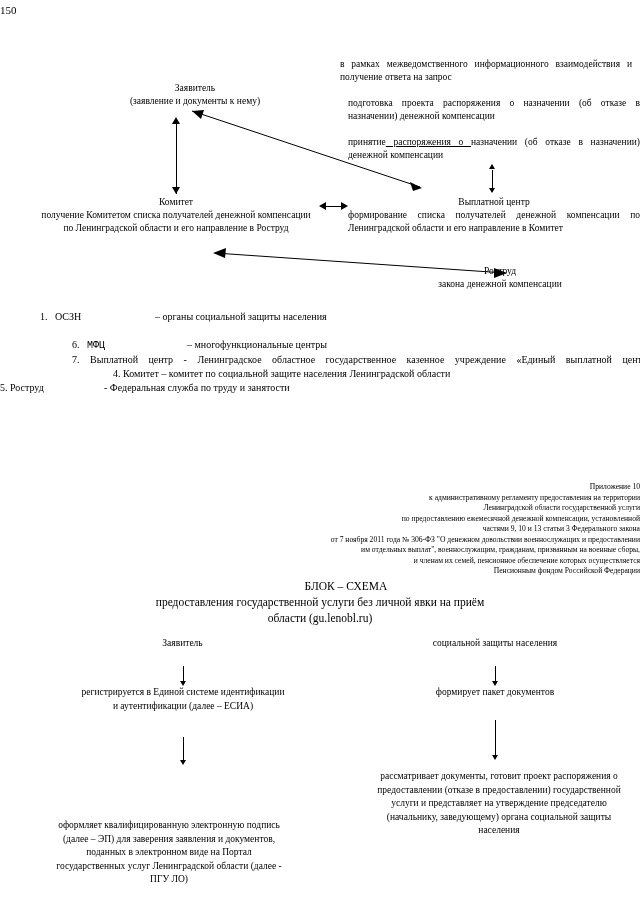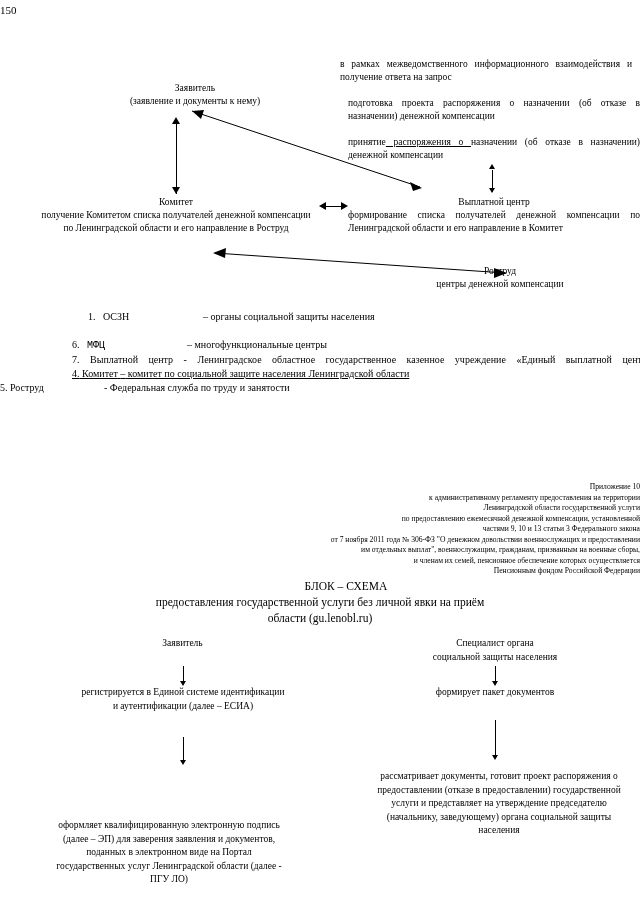--- a/index.html
+++ b/index.html
@@ -113,21 +113,21 @@
       <div>получение Комитетом списка получателей денежной компенсации по Ленинградской области и его направление в Роструд</div>
     </div>
 
     <div class="abs txt" style="left:348px; top:196px; width:292px;">
       <div class="txt-c">Выплатной центр</div>
       <div class="txt-j">формирование списка получателей денежной компенсации по Ленинградской области и его направление в Комитет</div>
     </div>
 
     <div class="abs txt txt-c" style="left:375px; top:265px; width:250px;">
       <div>Роструд</div>
-      <div>центры денежной компенсации</div>
+      <div>закона денежной компенсации</div>
     </div>
 
     <div class="abs txt txt-j" style="left:340px; top:58px; width:292px;">в рамках межведомственного информационного взаимодействия и получение ответа на запрос</div>
 
     <div class="abs txt txt-j" style="left:348px; top:97px; width:292px;">подготовка проекта распоряжения о назначении (об отказе в назначении) денежной компенсации</div>
 
     <div class="abs txt txt-j" style="left:348px; top:136px; width:292px;"><span>принятие</span><span class="underline-seg"> распоряжения о </span><span> назначении (об отказе в назначении) денежной компенсации</span></div>
 
     <div class="vline" style="left:176px; top:124px; height:70px;"></div>
     <div class="arrowhead ah-up" style="left:172px; top:117px;"></div>
@@ -150,33 +150,33 @@
     <svg class="diag" style="left:0; top:0;" width="640" height="320">
       <line x1="215" y1="253" x2="505" y2="273" stroke="#000" stroke-width="1"></line>
       <polygon points="213,253 226,248 225,258" fill="#000"></polygon>
       <polygon points="507,273 494,268 494,278" fill="#000"></polygon>
     </svg>
 
   </div>
 
   <div class="list-block" style="left:0px; top:310px; width:600px;">
 
-    <div class="li-row" style="padding-left:88px;"><span>1.</span><span>   </span><span style="display:inline-block;width:100px;">ОСЗН</span><span>–</span><span> </span><span>органы социальной защиты населения</span></div>
+    <div class="li-row" style="padding-left:40px;"><span>1.</span><span>   </span><span style="display:inline-block;width:100px;">ОСЗН</span><span>–</span><span> </span><span>органы социальной защиты населения</span></div>
 
     <div style="height:14px;"></div>
 
     <div class="li-row" style="padding-left:72px;"><span>6.</span><span>   </span><span style="display:inline-block;width:100px;font-family:Liberation Mono, monospace;">МФЦ</span><span>–</span><span> </span><span>многофункциональные центры</span></div>
 
     <div class="li-wrap" style="padding-left:72px; text-indent:0; text-align:justify; width:580px; padding-right:0;">
       <span style="display:block; text-align:justify; text-align-last:justify; margin-left:-72px; padding-left:72px;"><span>7.</span>
       <span>Выплатной центр -</span>
       <span>Ленинградское областное государственное казенное учреждение «Единый выплатной центр»</span></span>
     </div>
 
-    <div class="li-row" style="padding-left:72px;text-decoration:underline;"><span>4.</span><span> </span><span>Комитет</span><span> </span><span>–</span><span> </span><span>комитет по социальной защите населения Ленинградской области</span></div>
+    <div class="li-row" style="padding-left:113px;"><span>4.</span><span> </span><span>Комитет</span><span> </span><span>–</span><span> </span><span>комитет по социальной защите населения Ленинградской области</span></div>
 
     <div class="li-row" style=""><span>5.</span><span> </span><span style="display:inline-block;width:94px;">Роструд</span><span>-</span><span> </span><span>Федеральная служба по труду и занятости</span></div>
   </div>
 
   <div class="appendix tiny" style="left:20px; top:482px; width:620px;">
     <span class="line">Приложение  10</span>
     <span class="line">к  административному регламенту предоставления на территории</span>
     <span class="line">Ленинградской области  государственной услуги</span>
     <span class="line">по предоставлению   ежемесячной денежной компенсации, установленной</span>
     <span class="line">частями 9, 10 и 13 статьи 3 Федерального закона</span>
@@ -201,21 +201,20 @@
     <div class="arrowhead ah-small-down" style="left:180px; top:681px;"></div>
 
     <div class="abs mid txt-c" style="left:80px; top:686px; width:206px;">регистрируется в Единой системе идентификации и аутентификации (далее – ЕСИА)</div>
 
     <div class="vline" style="left:183px; top:737px; height:26px;"></div>
     <div class="arrowhead ah-small-down" style="left:180px; top:760px;"></div>
 
     <div class="abs mid txt-c" style="left:56px; top:779px; width:226px;margin-top:40px;">оформляет  квалифицированную электронную подпись (далее – ЭП) для заверения заявления и документов, поданных в электронном виде на Портал государственных услуг Ленинградской области (далее - ПГУ ЛО)</div>
 
     <div class="abs mid txt-c" style="left:385px; top:637px; width:220px;">
-      <div>Специалист органа</div>
       <div>социальной защиты населения</div>
     </div>
 
     <div class="vline" style="left:495px; top:666px; height:18px;"></div>
     <div class="arrowhead ah-small-down" style="left:492px; top:681px;"></div>
 
     <div class="abs mid txt-c" style="left:395px; top:686px; width:200px;">формирует пакет документов</div>
 
     <div class="vline" style="left:495px; top:720px; height:38px;"></div>
     <div class="arrowhead ah-small-down" style="left:492px; top:755px;"></div>

